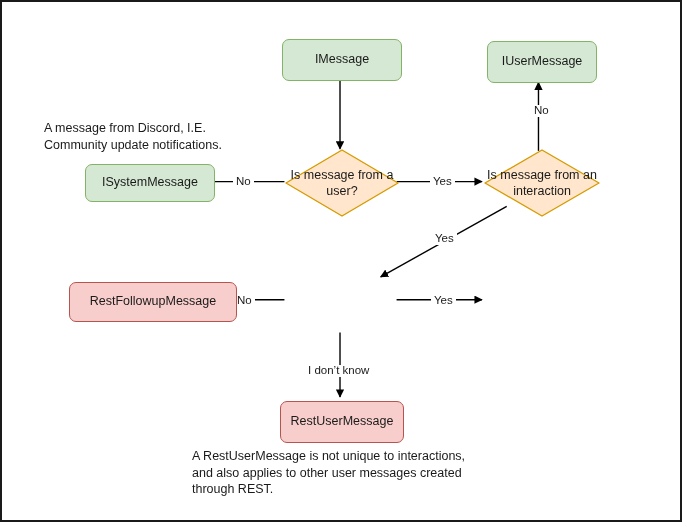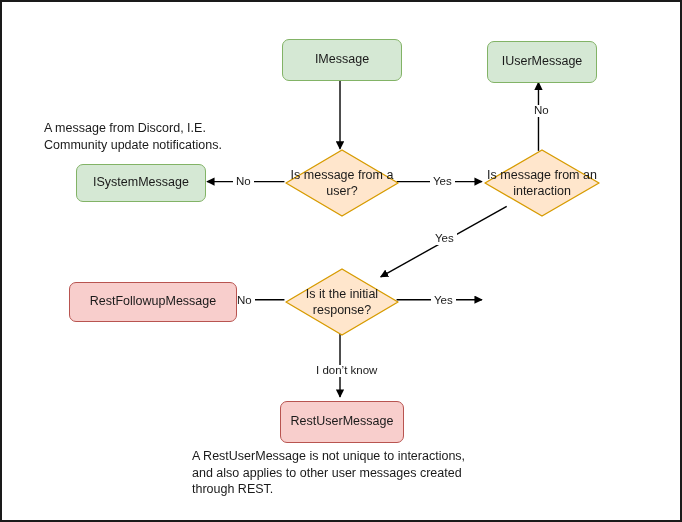--- a/index.html
+++ b/index.html
@@ -131,31 +131,31 @@
   <span class="edge-label" style="left:428px; top:174px;">Yes</span>
 
   <span class="edge-label" style="left:529px; top:103px;">No</span>
 
   <span class="edge-label" style="left:430px; top:231px;">Yes</span>
 
   <span class="edge-label" style="left:232px; top:293px;">No</span>
 
   <span class="edge-label" style="left:429px; top:293px;">Yes</span>
 
-  <span class="edge-label" style="left:303px; top:363px;margin-left:8px;">I don’t know</span>
+  <span class="edge-label" style="left:303px; top:363px;">I don’t know</span>
 
   <div class="node green" style="left:280px; top:37px; width:120px; height:42px;">
     <span>IMessage</span>
   </div>
 
   <div class="node green" style="left:485px; top:39px; width:110px; height:42px;">
     <span>IUserMessage</span>
   </div>
 
-  <div class="node green" style="left:74px; top:162px; width:130px; height:38px;">
+  <div class="node green" style="left:83px; top:162px; width:130px; height:38px;">
     <span>ISystemMessage</span>
   </div>
 
   <div class="node pink" style="left:39px; top:280px; width:168px; height:40px;margin-left:28px;">
     <span>RestFollowupMessage</span>
   </div>
 
 
   <div class="node pink" style="left:278px; top:399px; width:124px; height:42px;">
     <span>RestUserMessage</span>
@@ -168,26 +168,20 @@
     <div class="diamond-label">Is message from an interaction</div>
   </div>
 
   <div class="diamond-wrap" style="left:283px; top:147px; width:114px; height:68px;">
     <svg width="114" height="68" viewBox="0 0 114 68">
       <polygon points="57,1 113,34 57,67 1,34" fill="#ffe6cc" stroke="#d79b00" stroke-width="1.4" stroke-linejoin="round"></polygon>
     </svg>
     <div class="diamond-label">Is message from a user?</div>
   </div>
 
-  <div class="diamond-wrap" style="left:283px; top:266px; width:114px; height:68px;">
-    <svg width="114" height="68" viewBox="0 0 114 68">
-      <polygon points="57,1 113,34 57,67 1,34" fill="#ffe6cc" stroke="#d79b00" stroke-width="1.4" stroke-linejoin="round"></polygon>
-    </svg>
-    <div class="diamond-label">Is it the initial response?</div>
-  </div>
 
   <div class="note" style="left:42px; top:118px; width:200px;">A message from Discord, I.E.
 Community update notifications.</div>
 
   <div class="note" style="left:190px; top:446px; width:300px;">A RestUserMessage is not unique to interactions,
 and also applies to other user messages created
 through REST.</div>
 
 </div>
 

